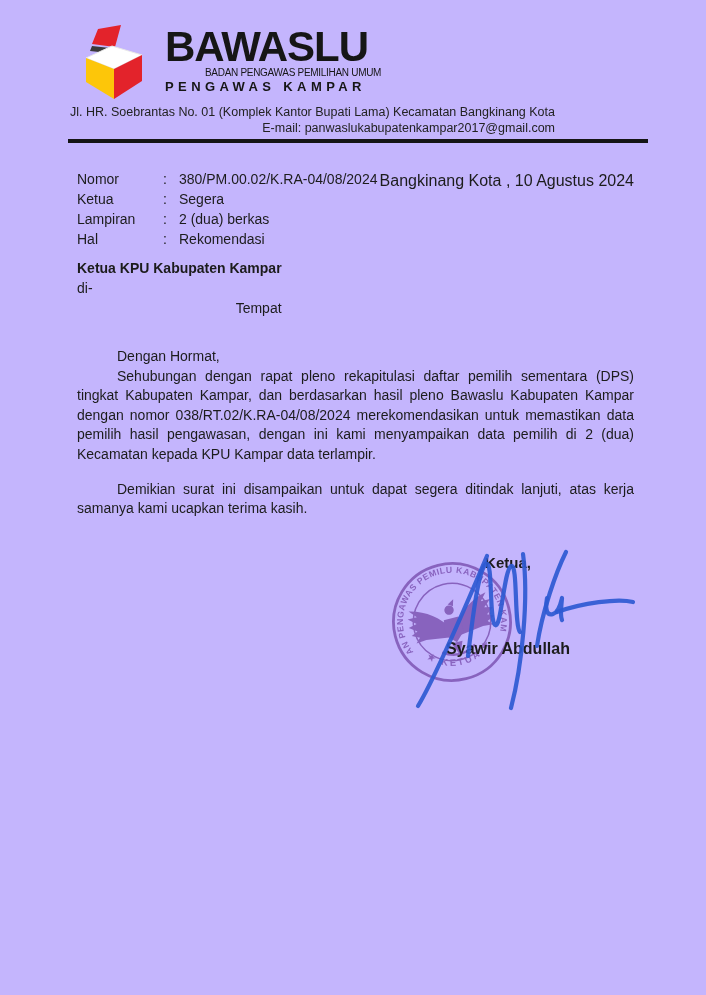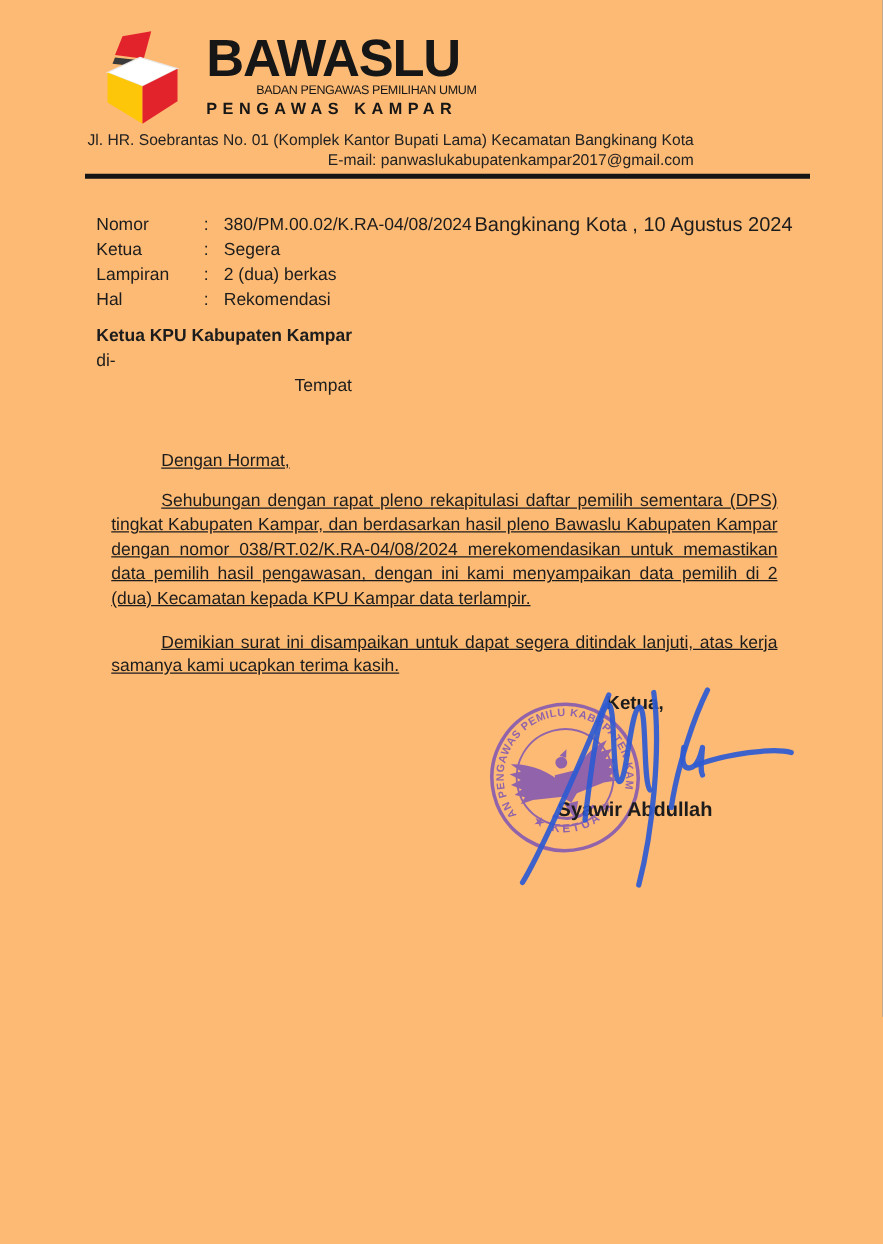--- a/index.html
+++ b/index.html
@@ -1,20 +1,20 @@
 <!DOCTYPE html>
 <html><head>
 <meta charset="utf-8">
 <style>
   html,body{margin:0;padding:0;background:#9a9a9a;}
   .page{
     position:relative;
     width:706px;height:995px;
     margin:0 auto;
-    background:#fdba74;
+    background:#c4b5fd;
     font-family:"Liberation Sans", sans-serif;
     color:#1c1c1c;
     overflow:hidden;
   }
   
   .logo-row{position:absolute;left:84px;top:24px;display:flex;gap:9px;}
   .logo-icon{width:72px;height:76px;display:block;}
   .logo-text{padding-top:5px;}
   .org-name{
     font-size:42px;font-weight:bold;letter-spacing:-1px;
@@ -36,21 +36,21 @@
   .meta-row{display:flex;}
   .m-label{width:86px;}
   .m-colon{width:16px;}
   
   .recipient{position:absolute;left:77px;top:258px;font-size:14px;line-height:20px;}
   .recipient .bold{font-weight:bold;}
   .recipient .indent{padding-left:30px;text-align:right;}
   
   .body-text{position:absolute;left:77px;top:347px;width:557px;
     font-size:14px;line-height:19.6px;text-align:justify;}
-  .body-text p{margin:12px;text-indent:40px;text-decoration:underline;}
+  .body-text p{margin:0;text-indent:40px;}
   .body-text .salutation{text-align:left;}
   .body-text .para2{margin-top:15px;}
   
   .stamp{position:absolute;left:386px;top:556px;width:132px;height:132px;opacity:.85;z-index:1;}
   .st-ring{fill:none;stroke:#7e55b4;stroke-width:3;}
   .st-ring.thin{stroke-width:1.6;}
   .st-text{fill:#7e55b4;font-family:"Liberation Sans",sans-serif;font-weight:bold;font-size:9.2px;letter-spacing:.6px;}
   .st-text.small{font-size:10px;letter-spacing:2.5px;}
   .sig-title{position:absolute;left:428px;top:554px;width:160px;text-align:center;
     font-size:15px;font-weight:bold;z-index:2;}

